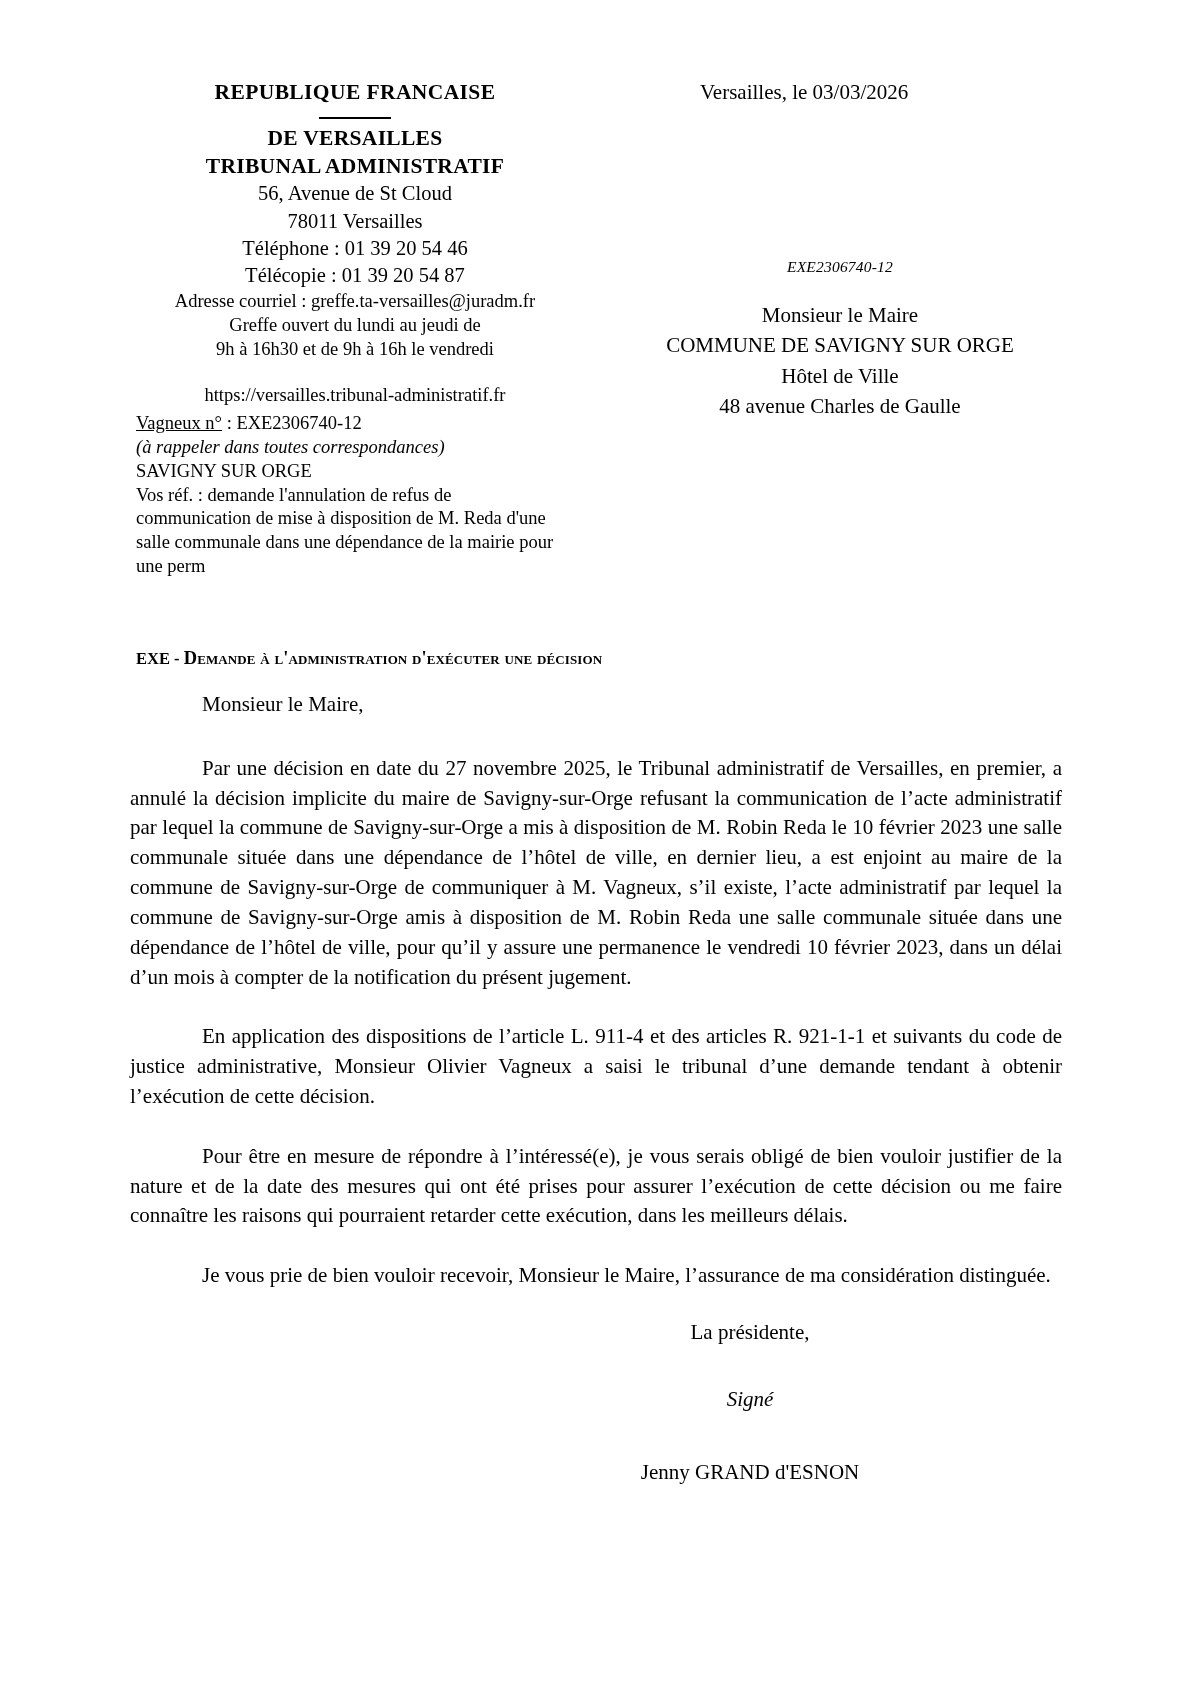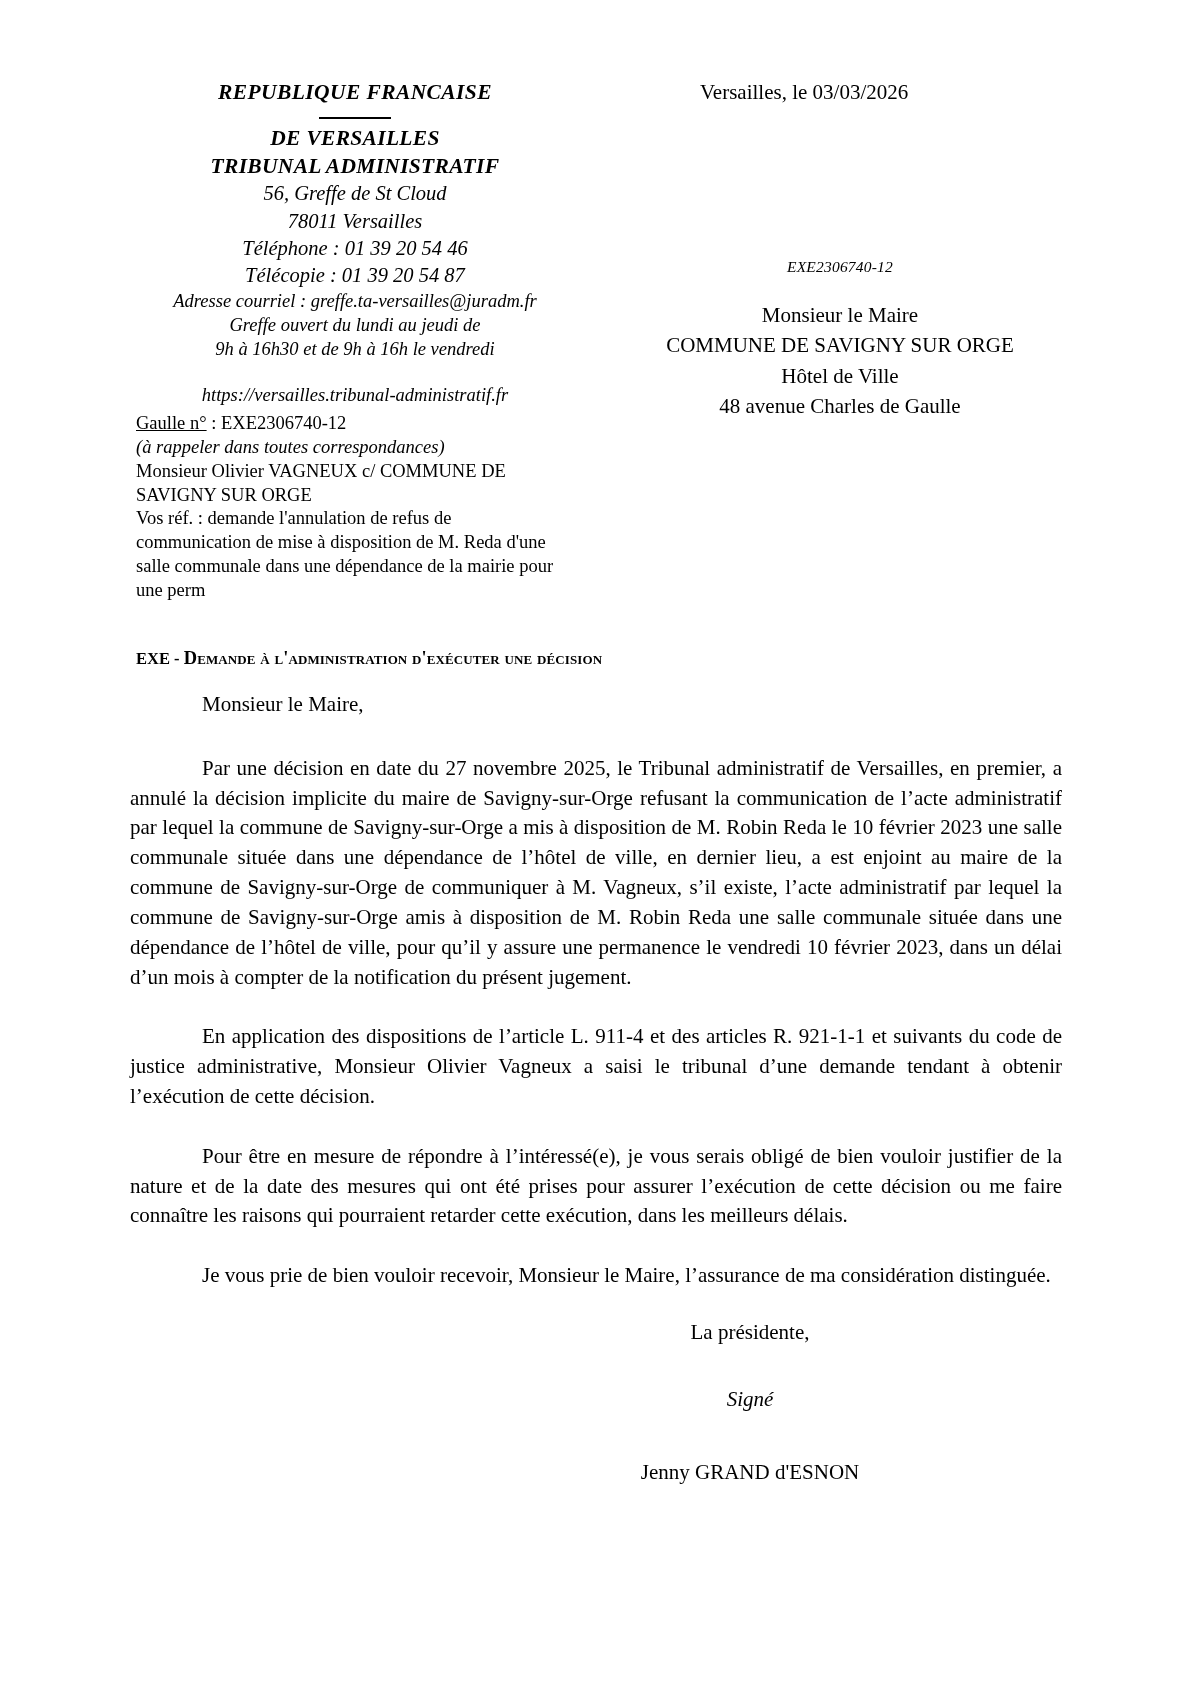--- a/index.html
+++ b/index.html
@@ -35,21 +35,20 @@
   }
 
   .letterhead {
     position: absolute;
     left: 130px;
     top: 78px;
     width: 450px;
     text-align: center;
     font-size: 20.5px;
     line-height: 1.36;
-    font-style: italic;
   }
   .lh-republic {
     font-weight: bold;
     font-size: 21.5px;
     letter-spacing: 0.4px;
     margin-bottom: 4px;
   }
   .lh-rule {
     width: 72px;
     height: 2px;
@@ -183,21 +182,21 @@
 
 <div class="page">
 
   <div class="header">
 
     <div class="letterhead">
       <div class="lh-republic">REPUBLIQUE FRANCAISE</div>
       <div class="lh-rule"></div>
       <div class="lh-tribunal">DE VERSAILLES</div>
       <div class="lh-tribunal">TRIBUNAL ADMINISTRATIF</div>
-      <div class="lh-line">56, Greffe de St Cloud</div>
+      <div class="lh-line">56, Avenue de St Cloud</div>
       <div class="lh-line">78011 Versailles</div>
       <div class="lh-line">Téléphone : 01 39 20 54 46</div>
       <div class="lh-line">Télécopie : 01 39 20 54 87</div>
       <div class="lh-email">Adresse courriel : greffe.ta-versailles@juradm.fr</div>
       <div class="lh-hours">Greffe ouvert du lundi au jeudi de</div>
       <div class="lh-hours">9h à 16h30 et de 9h à 16h   le vendredi</div>
       <div class="lh-url">https://versailles.tribunal-administratif.fr</div>
     </div>
 
     <div class="date-line">Versailles, le 03/03/2026</div>
@@ -205,23 +204,22 @@
     <div class="ref-code">EXE2306740-12</div>
 
     <div class="recipient">
       <div>Monsieur le Maire</div>
       <div>COMMUNE DE SAVIGNY SUR ORGE</div>
       <div>Hôtel de Ville</div>
       <div>48 avenue Charles de Gaulle</div>
     </div>
 
     <div class="dossier">
-      <div class="dossier-num"><span class="lbl">Gaulle n°</span><span> : </span><span>EXE2306740-12</span></div>
+      <div class="dossier-num"><span class="lbl">Vagneux n°</span><span> : </span><span>EXE2306740-12</span></div>
       <div class="dossier-recall">(à rappeler dans toutes correspondances)</div>
-      <div>Monsieur Olivier VAGNEUX c/ COMMUNE DE</div>
       <div>SAVIGNY SUR ORGE</div>
       <div>Vos réf. : demande l'annulation de refus de</div>
       <div>communication de mise à disposition de M. Reda d'une</div>
       <div>salle communale dans une dépendance de la mairie pour</div>
       <div>une perm</div>
     </div>
 
   </div>
 
   <div class="subject"><span>EXE - </span><span class="sc">Demande à l'administration d'exécuter une décision</span></div>

